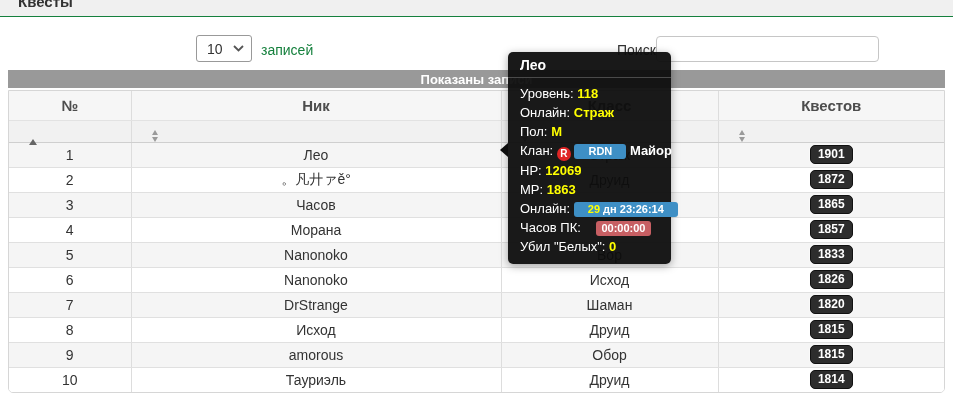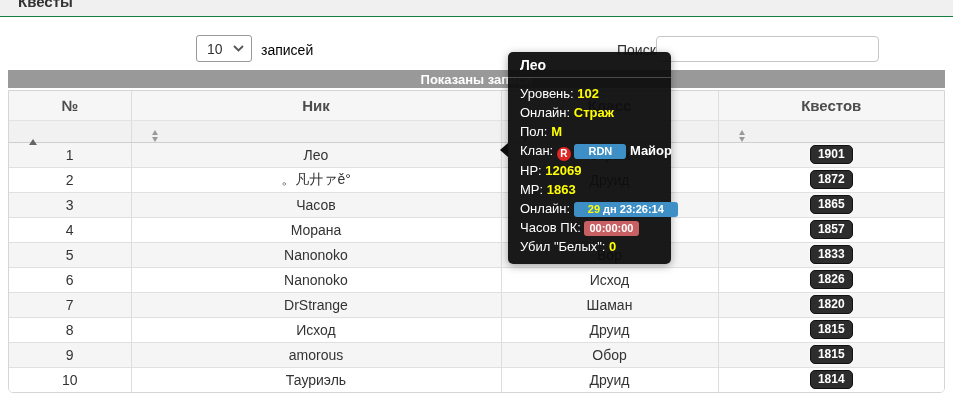--- a/index.html
+++ b/index.html
@@ -11,21 +11,21 @@
   .topbar { position:absolute; left:0; top:0; width:953px; height:17px;
     background:#f0f0f0; border-bottom:1px solid #15803d; overflow:hidden; }
   .topbar h1 { margin:-7px 0 0 18px; font-size:15px; font-weight:bold; color:#333; }
 
   
   .select-box { position:absolute; left:196px; top:35px; width:56px; height:27px;
     border:1px solid #999; border-radius:3px; background:#fff; display:flex;
     align-items:center; justify-content:space-between; padding:0 7px 0 10px;
     font-size:14px; color:#333; cursor:pointer; }
   .select-box svg { display:block; }
-  .len-label { position:absolute; left:261px; top:42px; font-size:14px; color:#000000; }
+  .len-label { position:absolute; left:261px; top:42px; font-size:14px; color:#15803d; }
   .search-label { position:absolute; left:617px; top:42px; font-size:14px; color:#333; }
   .search-input { position:absolute; left:656px; top:36px; width:223px; height:26px;
     border:1px solid #c6c6c6; border-radius:4px; font-size:13px; padding:0 8px;
     outline:none; background:#fff; }
 
   
   .info-bar { position:absolute; left:8px; top:70px; width:937px; height:18px;
     background:#999; color:#fff; font-size:13px; font-weight:bold;
     display:flex; align-items:center; justify-content:center; }
 
@@ -66,21 +66,21 @@
     border-right:8px solid #0d0d0d; }
   .tt-title { padding:5px 12px 4px; font-size:14px; font-weight:bold;
     border-bottom:1px solid #4a4a4a; }
   .tt-body { padding:6px 10px 8px 12px; font-size:13px; }
   .tt-line { line-height:19px; white-space:nowrap; }
   .yl { color:#ffff00; font-weight:bold; }
   .wbold { color:#fff; font-weight:bold; }
   .badge-blue { display:inline-block; background:#3e8fc5; color:#fff; font-size:11px;
     font-weight:bold; padding:1px 14px; border-radius:3px; line-height:13px; }
   .badge-red { display:inline-block; background:#c75f63; color:#fff; font-size:11px;
-    font-weight:bold; padding:1px 5px; border-radius:3px; line-height:13px; }
+    font-weight:bold; padding:1px 5px; border-radius:3px; line-height:13px;margin-left:12px; }
   .clan-icon { display:inline-block; width:14px; height:14px; border-radius:50%;
     background:#e02525; color:#fff; font-size:10px; font-weight:bold; text-align:center;
     line-height:14px; vertical-align:-2px; }
 </style>
 </head>
 <body>
 
 <div class="stage">
 
   <div class="topbar">
@@ -224,21 +224,21 @@
     </tr>
         </tbody>
     </table>
   </div>
 
   <div class="tooltip">
     <div class="arrow"></div>
     <div class="tt-title">Лео</div>
     <div class="tt-body">
       <div class="tt-line">
-        <span>Уровень:</span> <span class="yl">102</span>
+        <span>Уровень:</span> <span class="yl">118</span>
       </div>
       <div class="tt-line">
         <span>Онлайн:</span> <span class="yl">Страж</span>
       </div>
       <div class="tt-line">
         <span>Пол:</span> <span class="yl">М</span>
       </div>
       <div class="tt-line">
         <span>Клан:</span>
         <span class="clan-icon">R</span>

